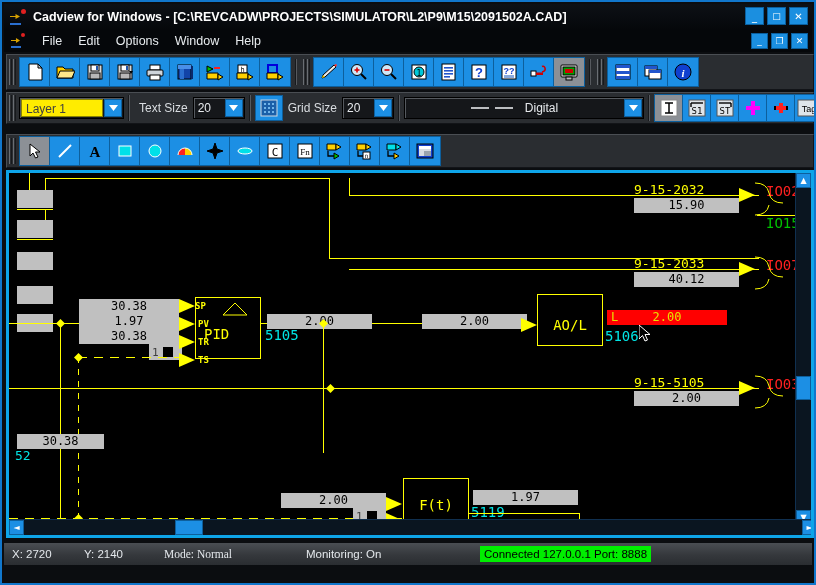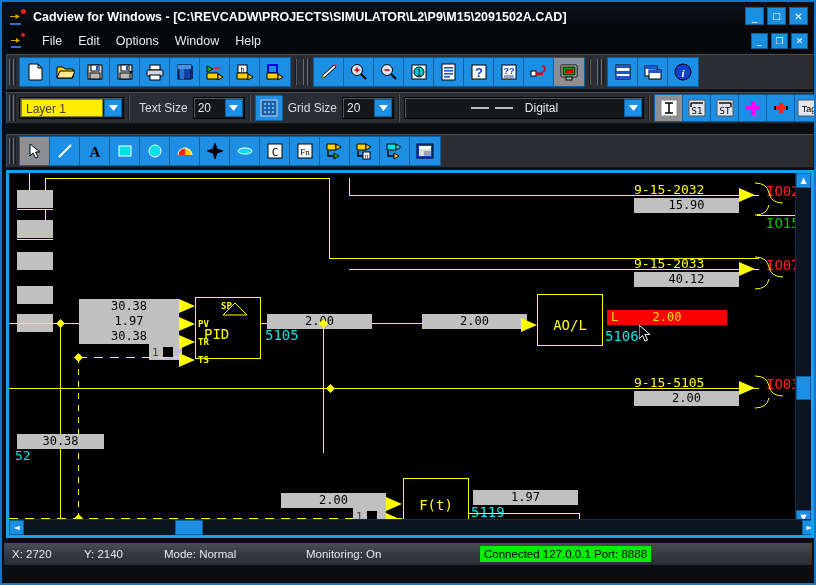--- a/index.html
+++ b/index.html
@@ -693,21 +693,21 @@
       <div class="arr" style="left:170px;top:144px;"></div>
       <div class="arr" style="left:170px;top:162px;"></div>
       <div class="arr" style="left:170px;top:180px;"></div>
 
       <div class="blk" style="left:186px;top:124px;width:66px;height:62px;">
         <svg style="position:absolute;left:26px;top:4px;" width="26" height="14">
             <polygon points="13,1 25,13 1,13" fill="none" stroke="#ffff00"></polygon>
           </svg>
         <div class="bname" style="top:28px;left:8px;right:0;text-align:left;">PID</div>
       </div>
-      <div class="pin" style="left:206px;top:128px;padding-left:6px;">SP</div>
+      <div class="pin" style="left:186px;top:128px;">SP</div>
       <div class="pin" style="left:189px;top:146px;">PV</div>
       <div class="pin" style="left:189px;top:164px;">TR</div>
       <div class="pin" style="left:189px;top:182px;">TS</div>
       <div class="idtxt" style="left:256px;top:154px;">5105</div>
 
       <div class="wire wh" style="left:252px;top:150px;width:24px;"></div>
       <div class="vbox" style="left:258px;top:141px;width:105px;">2.00</div>
       <div class="wire wh" style="left:363px;top:150px;width:50px;"></div>
       <div class="vbox" style="left:413px;top:141px;width:105px;">2.00</div>
       <div class="arr" style="left:512px;top:145px;"></div>
@@ -777,18 +777,18 @@
       <div class="sarrow" style="left:0;top:0;">◄</div>
       <div class="sthumb" style="left:166px;top:0;width:28px;height:15px;"></div>
       <div class="sarrow" style="right:0;top:0;">►</div>
     </div>
   </div>
 
 
   <div class="statusbar">
     <div class="spane plain" style="width:70px;">X: 2720</div>
     <div class="spane plain" style="width:78px;">Y: 2140</div>
-    <div class="spane plain" style="width:140px;">Mode: Normal</div>
+    <div class="spane plain" style="width:140px;font-family:Liberation Serif, serif;">Mode: Normal</div>
     <div class="spane plain" style="width:180px;">Monitoring: On</div>
     <div class="conn">Connected 127.0.0.1   Port: 8888</div>
   </div>
 
 </div>
 
 </body></html>

